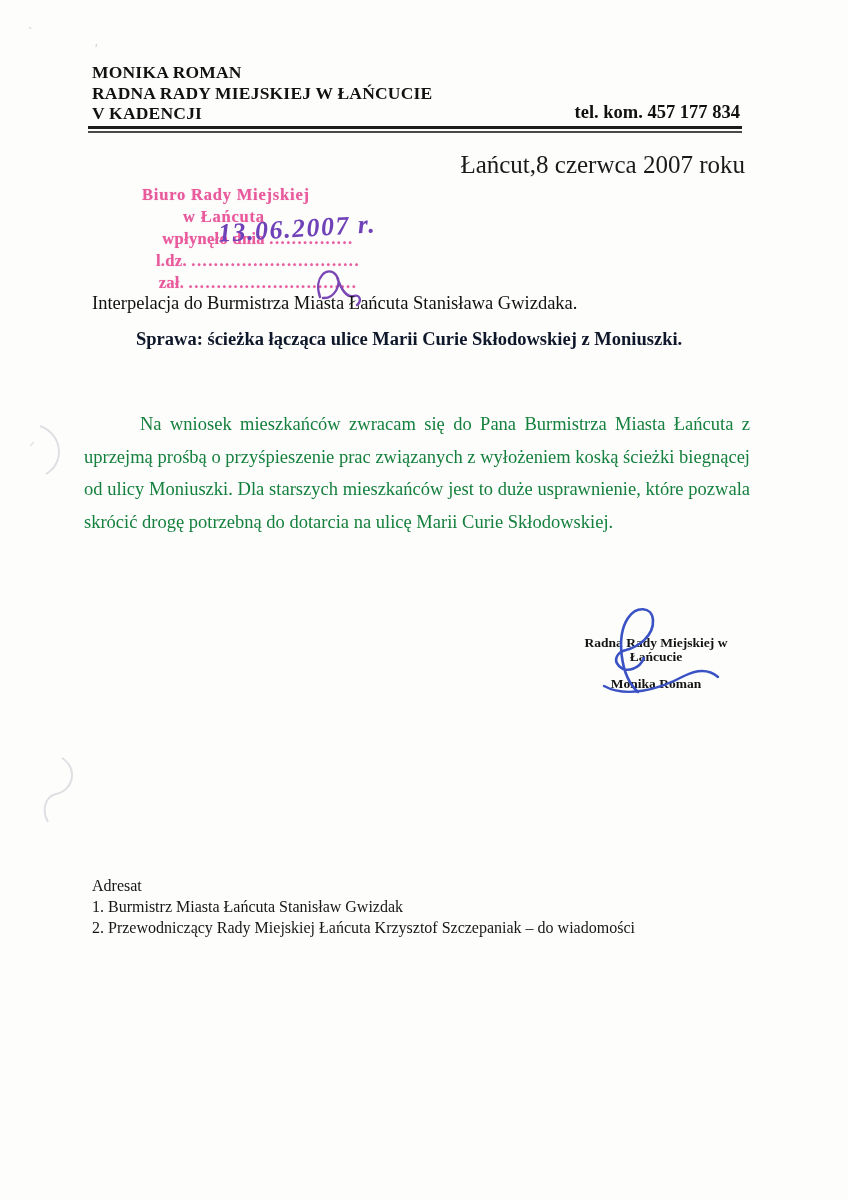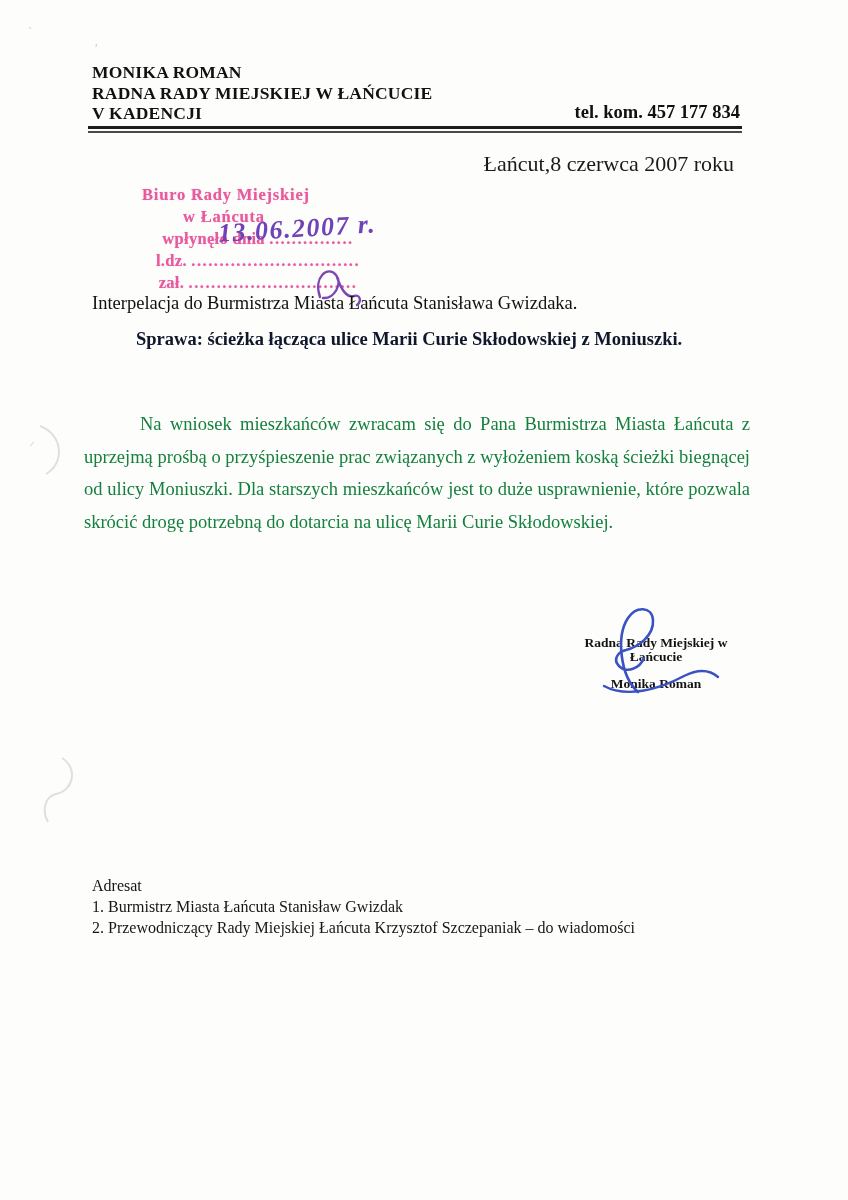--- a/index.html
+++ b/index.html
@@ -36,22 +36,22 @@
     position: absolute;
     left: 88px; top: 126px;
     width: 654px; height: 7px;
     border-top: 3px solid #1c1c1c;
     border-bottom: 2px solid #4a4a4a;
   }
 
   
   .dateline {
     position: absolute;
-    right: 114px; top: 151px;
-    font-size: 22px;
+    right: 103px; top: 151px;
+    font-size: 25px;
     color: #1a1a1a;
   }
 
   
   .stamp {
     position: absolute;
     left: 128px; top: 184px;
     width: 260px;
     color: #e85a9c;
     font-weight: bold;

